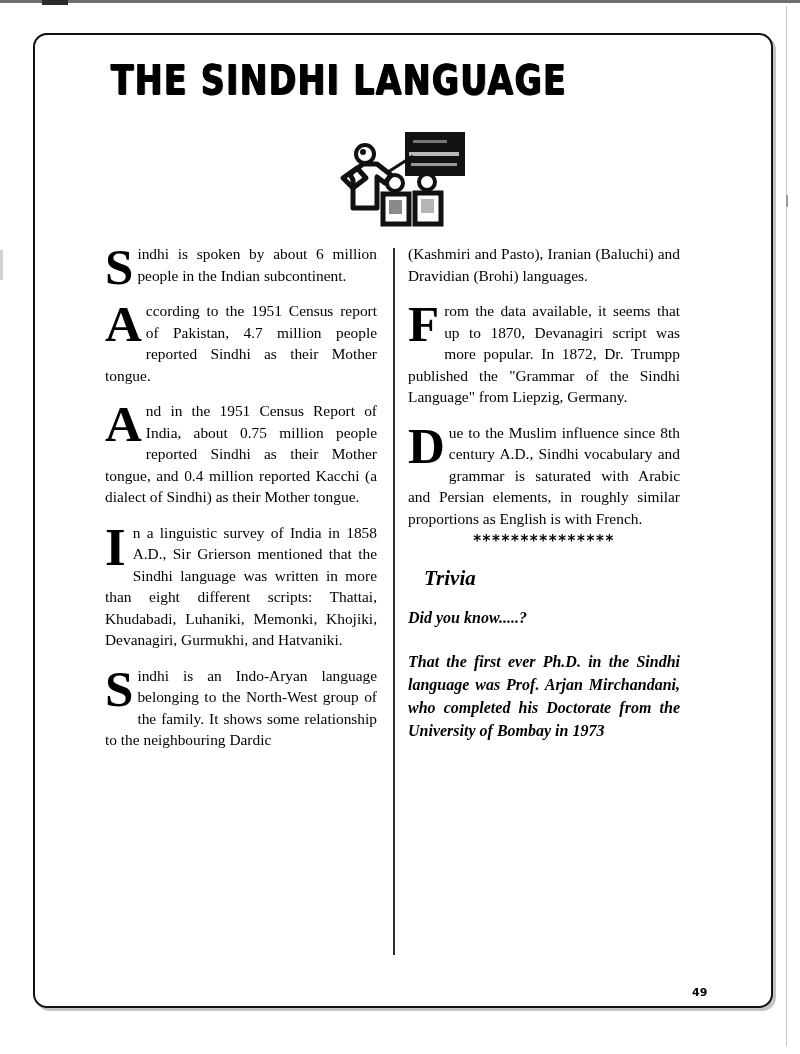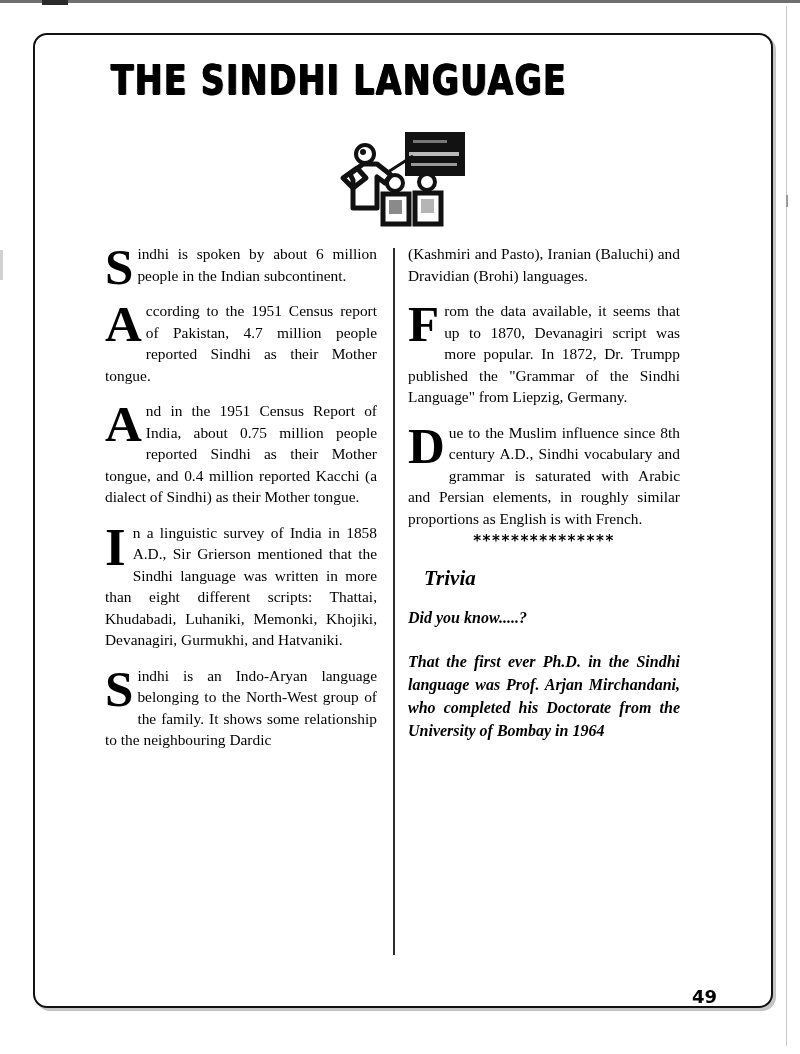--- a/index.html
+++ b/index.html
@@ -194,21 +194,21 @@
     text-align: justify;
   }
 
   
   .page-number {
     position: absolute;
     left: 692px;
     top: 986px;
     font-family: "DejaVu Sans", sans-serif;
     font-weight: 700;
-    font-size: 18px;
+    font-size: 11px;
     color: #000;
   }
 </style>
 </head>
 <body>
 
 <div class="scan-edge-top"></div>
 <div class="scan-edge-top-blob"></div>
 <div class="scan-line-right"></div>
 <div class="scan-nick-a"></div>
@@ -266,19 +266,19 @@
   <div class="col col-right">
     <p class="para">(Kashmiri and Pasto), Iranian (Baluchi) and Dravidian (Brohi) languages.</p>
     <p class="para dropcap dropcap-f">From the data available, it seems that up to 1870, Devanagiri script was more popular. In 1872, Dr. Trumpp published the "Grammar of the Sindhi Language" from Liepzig, Germany.</p>
     <p class="para dropcap">Due to the Muslim influence since 8th century A.D., Sindhi vocabulary and grammar is saturated with Arabic and Persian elements, in roughly similar proportions as English is with French.</p>
 
     <div class="ornament">***************</div>
 
     <div class="trivia-block">
       <p class="trivia-title">Trivia</p>
       <p class="trivia-sub">Did you know.....?</p>
-      <p class="trivia-body">That the first ever Ph.D. in the Sindhi language was Prof. Arjan Mirchandani, who completed his Doctorate from the University of Bombay in 1964</p>
+      <p class="trivia-body">That the first ever Ph.D. in the Sindhi language was Prof. Arjan Mirchandani, who completed his Doctorate from the University of Bombay in 1973</p>
     </div>
   </div>
 
 </div>
 
 <div class="page-number">49</div>
 
 </body></html>

